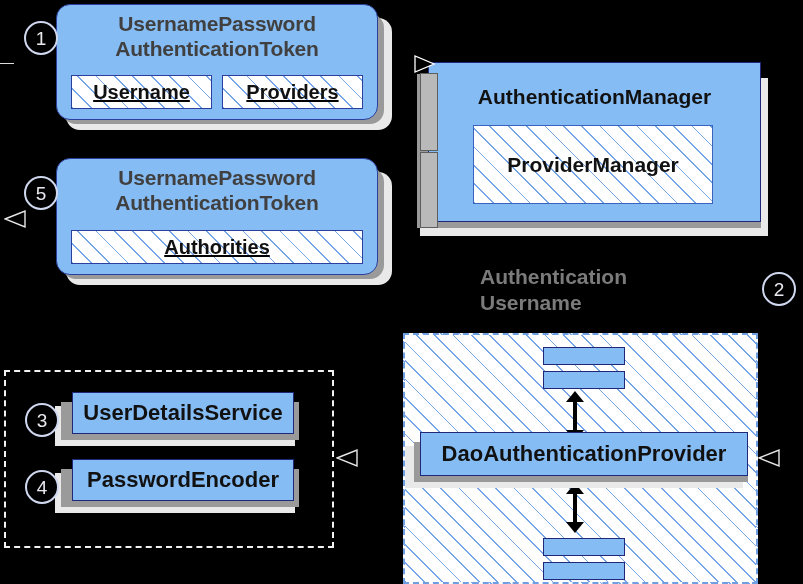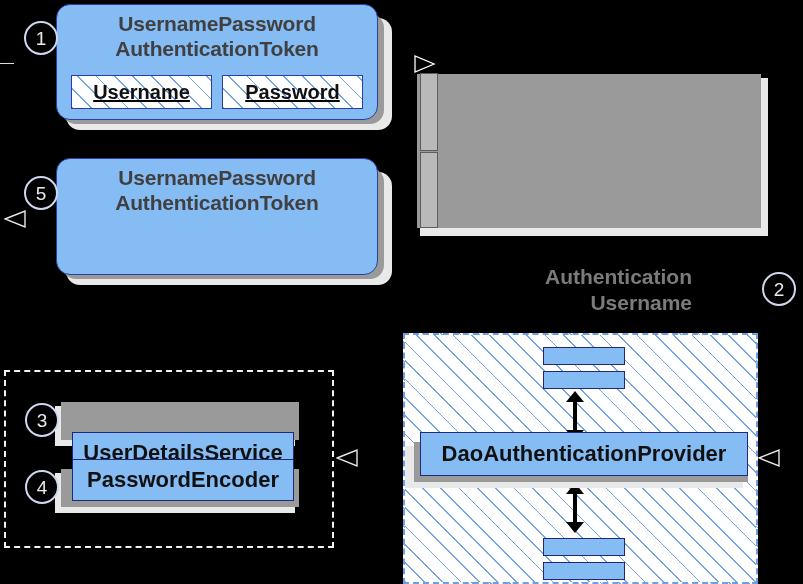--- a/index.html
+++ b/index.html
@@ -108,21 +108,21 @@
     font-size:19px;font-weight:normal;
     display:flex;align-items:center;justify-content:center;
     line-height:1;
   }
 
   
   .blacklabel{
     position:absolute;
     color:#7b7b7b;
     font-size:21px;font-weight:bold;
-    text-align:right;line-height:26px;
+    text-align:left;line-height:26px;
   }
 
   
   .hline{position:absolute;background:#dcdcdc;height:1px;}
 
   
   .darrow{position:absolute;width:18px;}
   .darrow .stem{position:absolute;left:7px;top:8px;bottom:8px;width:4px;background:#000;}
   .darrow .up{position:absolute;left:0;top:0;width:0;height:0;
     border-left:9px solid transparent;border-right:9px solid transparent;border-bottom:11px solid #000;}
@@ -138,49 +138,54 @@
 <div class="stage">
 
   <div class="abs" style="left:56px;top:4px;width:336px;height:126px;">
     <div class="shadow-far" style="left:10px;top:14px;width:326px;height:112px;border-radius:14px;"></div>
     <div class="shadow-near" style="left:6px;top:10px;width:322px;height:110px;border-radius:14px;"></div>
     <div class="token" style="left:0px;top:0px;width:322px;height:116px;">
       <div class="title">UsernamePassword</div>
       <div class="title" style="top:31px;">AuthenticationToken</div>
       <div class="slots">
         <div class="slot hatch">Username</div>
-        <div class="slot hatch">Password</div>
+        <div class="slot hatch">Providers</div>
       </div>
     </div>
   </div>
   <div class="circnum" style="left:24px;top:21px;">1</div>
 
   <div class="hline" style="left:0px;top:63px;width:14px;"></div>
 
   <div class="abs" style="left:56px;top:158px;width:336px;height:128px;">
     <div class="shadow-far" style="left:10px;top:14px;width:326px;height:113px;border-radius:14px;"></div>
     <div class="shadow-near" style="left:6px;top:10px;width:322px;height:111px;border-radius:14px;"></div>
     <div class="token" style="left:0px;top:0px;width:322px;height:117px;">
       <div class="title">UsernamePassword</div>
       <div class="title" style="top:31px;">AuthenticationToken</div>
       <div class="slots">
+        <div class="slot hatch">Authorities</div>
       </div>
     </div>
   </div>
   <div class="circnum" style="left:24px;top:176px;">5</div>
 
   <div class="abs" style="left:4px;top:209px;width:24px;height:20px;">
     <svg width="24" height="20" viewBox="0 0 24 20">
       <polygon points="1,10 21,2 21,18" fill="none" stroke="#e8e8e8" stroke-width="1.4"></polygon>
     </svg>
   </div>
 
   <div class="abs" style="left:414px;top:62px;width:360px;height:175px;">
     <div class="shadow-far" style="left:6px;top:16px;width:348px;height:158px;"></div>
     <div class="shadow-near" style="left:3px;top:12px;width:344px;height:154px;"></div>
+    <div class="component" style="left:14px;top:0px;width:333px;height:160px;">
+      <div class="cname">AuthenticationManager</div>
+      <div class="inner hatch" style="left:44px;top:62px;width:240px;height:79px;">ProviderManager</div>
+    </div>
 
     <div class="comp-bar" style="left:6px;top:11px;width:18px;height:78px;"></div>
     <div class="comp-bar" style="left:6px;top:90px;width:18px;height:76px;"></div>
   </div>
 
   <div class="abs" style="left:414px;top:55px;width:26px;height:20px;">
     <svg width="26" height="20" viewBox="0 0 26 20">
       <polygon points="1,1 1,17 20,9" fill="#000000" stroke="#ffffff" stroke-width="1.3"></polygon>
     </svg>
   </div>
@@ -222,21 +227,21 @@
     <svg width="24" height="20" viewBox="0 0 24 20">
       <polygon points="1,10 21,2 21,18" fill="none" stroke="#e8e8e8" stroke-width="1.4"></polygon>
     </svg>
   </div>
 
   <div class="dashed-white" style="left:4px;top:370px;width:330px;height:178px;"></div>
 
   <div class="abs" style="left:55px;top:392px;width:260px;height:56px;">
     <div class="shadow-far" style="left:0px;top:14px;width:240px;height:40px;"></div>
     <div class="shadow-near" style="left:6px;top:10px;width:238px;height:38px;"></div>
-    <div class="clsbox" style="left:17px;top:0px;width:222px;height:42px;margin-top:40px;">UserDetailsService</div>
+    <div class="clsbox" style="left:17px;top:0px;width:222px;height:42px;">UserDetailsService</div>
   </div>
   <div class="circnum" style="left:25px;top:403px;">3</div>
 
   <div class="abs" style="left:55px;top:459px;width:260px;height:56px;">
     <div class="shadow-far" style="left:0px;top:14px;width:240px;height:40px;"></div>
     <div class="shadow-near" style="left:6px;top:10px;width:238px;height:38px;"></div>
     <div class="clsbox" style="left:17px;top:0px;width:222px;height:42px;">PasswordEncoder</div>
   </div>
   <div class="circnum" style="left:25px;top:470px;">4</div>
 

